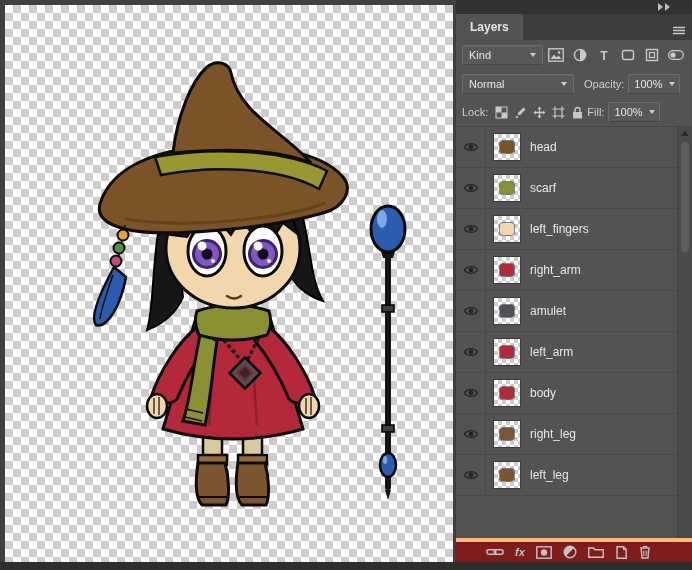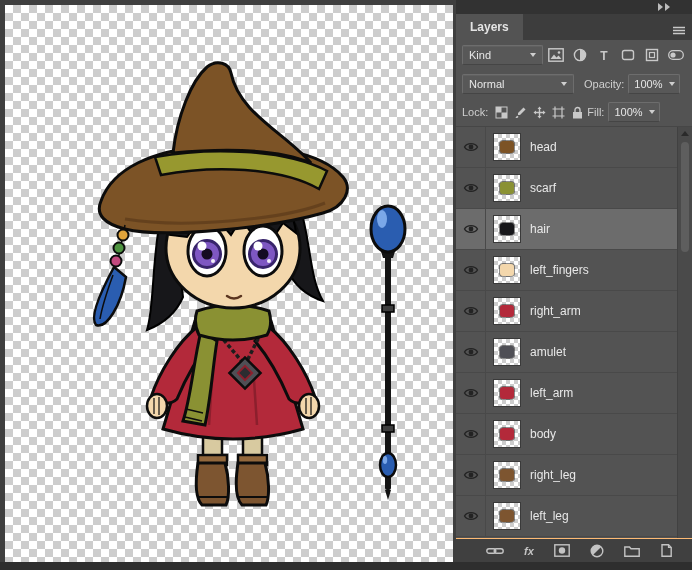--- a/index.html
+++ b/index.html
@@ -54,22 +54,22 @@
       linear-gradient(45deg,#cdcdcd 25%,transparent 25%,transparent 75%,#cdcdcd 75%),
       linear-gradient(45deg,#cdcdcd 25%,transparent 25%,transparent 75%,#cdcdcd 75%);
     background-position:0 0,4px 4px; background-size:8px 8px; }
   .blob { position:absolute; left:6px; top:7px; width:14px; height:12px; border-radius:3px; box-shadow:0 0 0 1px rgba(0,0,0,.45); }
   .lname { margin-left:10px; font-size:12px; color:#e8e8e8; }
 
   .scrollbar { position:absolute; right:0; top:0; bottom:0; width:15px; background:#4a4a4a; border-left:1px solid #414141; }
   .scroll-up { position:absolute; top:4px; left:3px; width:0; height:0; border-left:4px solid transparent; border-right:4px solid transparent; border-bottom:5px solid #2a2a2a; }
   .scroll-thumb { position:absolute; top:15px; left:3px; width:8px; height:110px; background:#5e5e5e; border-radius:4px; }
 
-  .bottom-bar { flex:none; height:24px; background:#404040; border-top:1px solid #fdba74;
-    display:flex; align-items:center; gap:20px; padding-left:30px; }
+  .bottom-bar { flex:none; height:24px; background:#7f1d1d; border-top:4px solid #fdba74;
+    display:flex; align-items:center; gap:11px; padding-left:30px; }
   .bb-icon { display:flex; align-items:center; justify-content:center; cursor:pointer; }
   .fx { font-size:11px; font-style:italic; font-weight:bold; color:#c3c3c3; }
 
   .bottom-strip { position:absolute; left:0; top:562px; width:692px; height:8px; background:#2e2e2e; }
 </style>
 </head>
 <body>
 
 <div class="app">
 
@@ -290,32 +290,20 @@
                 <path d="M1.5 6 C4 1.5 12 1.5 14.5 6 C12 10.5 4 10.5 1.5 6 Z" fill="none" stroke="#232323" stroke-width="1.4"></path>
                 <circle cx="8" cy="6" r="2.4" fill="#232323"></circle>
               </svg>
           </div>
           <div class="thumb">
               <div class="blob" style="background: rgb(138, 145, 51);"></div>
             </div>
           <span class="lname">scarf</span>
         </div>
 
-        <div class="layer-row selected">
-          <div class="eye-cell">
-            <svg width="16" height="12" viewBox="0 0 16 12">
-                <path d="M1.5 6 C4 1.5 12 1.5 14.5 6 C12 10.5 4 10.5 1.5 6 Z" fill="none" stroke="#232323" stroke-width="1.4"></path>
-                <circle cx="8" cy="6" r="2.4" fill="#232323"></circle>
-              </svg>
-          </div>
-          <div class="thumb">
-              <div class="blob" style="background: rgb(23, 23, 26);"></div>
-            </div>
-          <span class="lname">hair</span>
-        </div>
 
         <div class="layer-row">
           <div class="eye-cell">
             <svg width="16" height="12" viewBox="0 0 16 12">
                 <path d="M1.5 6 C4 1.5 12 1.5 14.5 6 C12 10.5 4 10.5 1.5 6 Z" fill="none" stroke="#232323" stroke-width="1.4"></path>
                 <circle cx="8" cy="6" r="2.4" fill="#232323"></circle>
               </svg>
           </div>
           <div class="thumb">
               <div class="blob" style="background: rgb(243, 215, 172);"></div>

